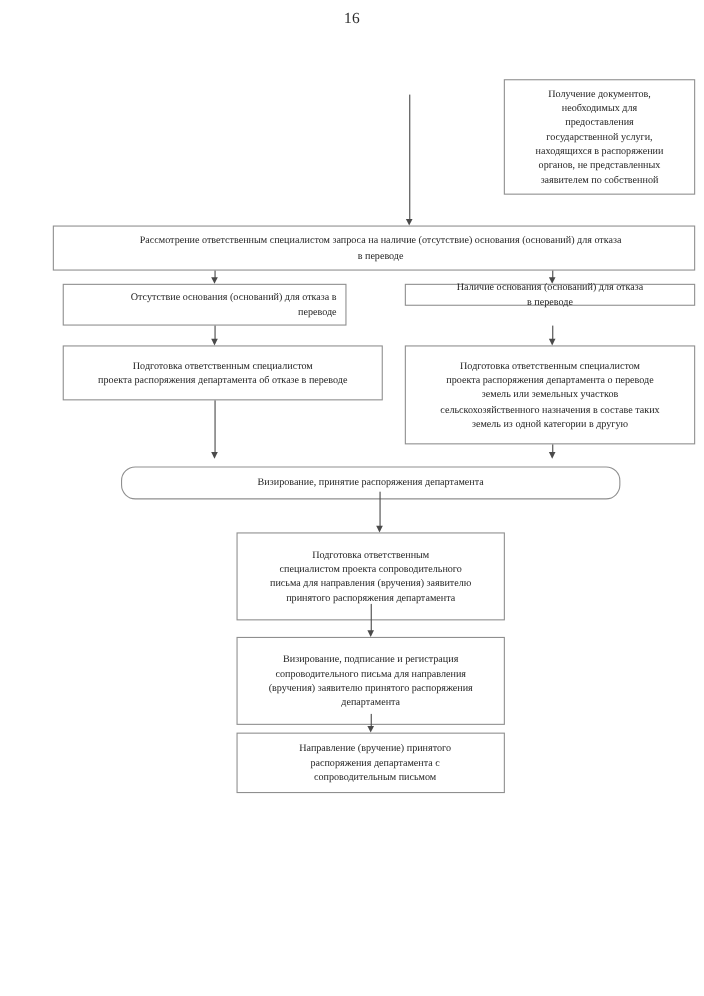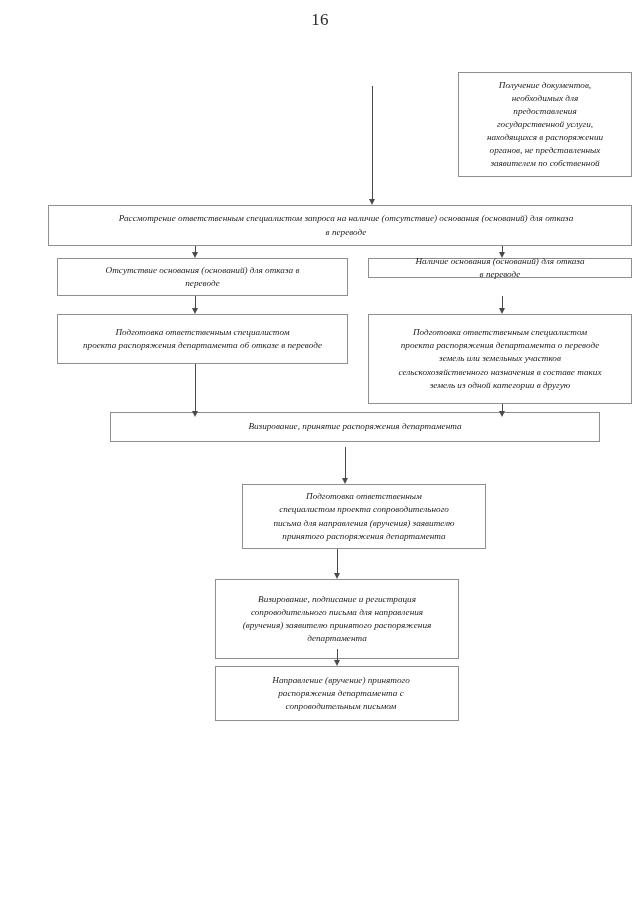--- a/index.html
+++ b/index.html
@@ -22,21 +22,21 @@
     width: 640px;
     height: 905px;
   }
 
   .page-number {
     position: absolute;
     top: 10px;
     left: 0;
     width: 640px;
     text-align: center;
-    font-size: 17px;
+    font-size: 14px;
     color: #2b2b2b;
     letter-spacing: 0.3px;
   }
 
   .node {
     position: absolute;
     box-sizing: border-box;
     border: 1px solid #8f8f8f;
     background: #ffffff;
     display: flex;
@@ -45,32 +45,31 @@
     text-align: center;
     padding: 4px 8px;
     font-size: 9.2px;
     line-height: 13.1px;
     color: #1c1c1c;
   }
   .node .txt {
     display: block;
     width: 100%;
     white-space: pre-line;
-    font-style: italic;
   }
 
   
   #node-receive-docs { left: 458px; top: 72px;  width: 174px; height: 105px; }
   #node-review       { left: 48px;  top: 205px; width: 584px; height: 41px; padding-left: 20px;  }
-  #node-no-grounds   { left: 57px;  top: 258px; width: 291px; height: 38px;  }
+  #node-no-grounds   { left: 57px;  top: 258px; width: 258px; height: 38px; text-align: right;  }
   #node-grounds      { left: 368px; top: 258px; width: 264px; height: 20px;  }
   #node-prep-refusal { left: 57px;  top: 314px; width: 291px; height: 50px;  }
   #node-prep-transfer{ left: 368px; top: 314px; width: 264px; height: 90px;  }
-  #node-endorse      { left: 110px; top: 412px; width: 490px; height: 30px;  }
-  #node-prep-letter  { left: 215px; top: 484px; width: 244px; height: 65px; margin-left: 27px;  }
+  #node-endorse      { left: 110px; top: 424px; width: 454px; height: 30px; border-radius: 13px;  }
+  #node-prep-letter  { left: 215px; top: 484px; width: 244px; height: 80px;  }
   #node-sign-letter  { left: 215px; top: 579px; width: 244px; height: 80px;  }
   #node-send-letter  { left: 215px; top: 666px; width: 244px; height: 55px; padding-left: 16px;  }
 
   
   .conn {
     position: absolute;
   }
   .conn .line {
     position: absolute;
     left: 0;

